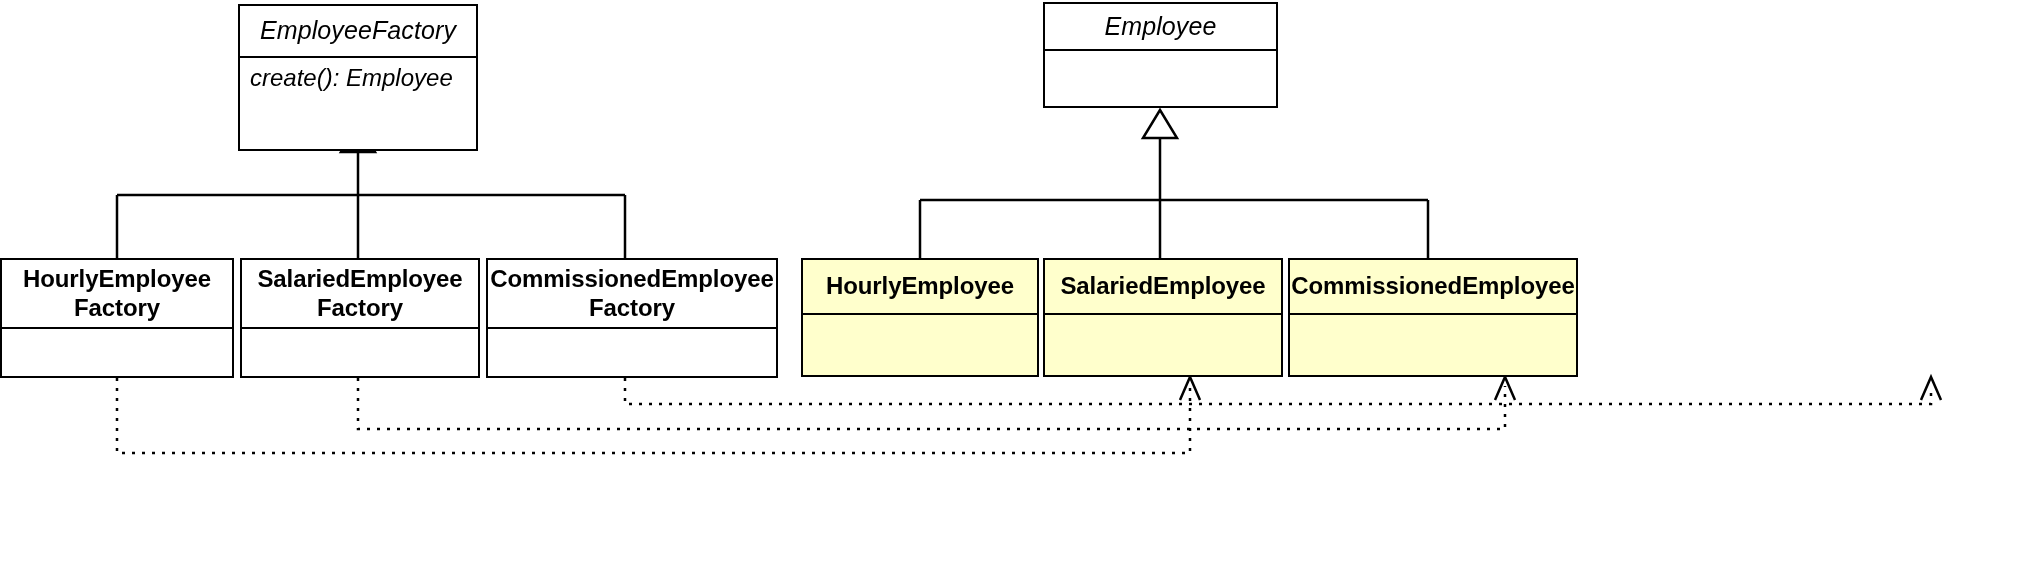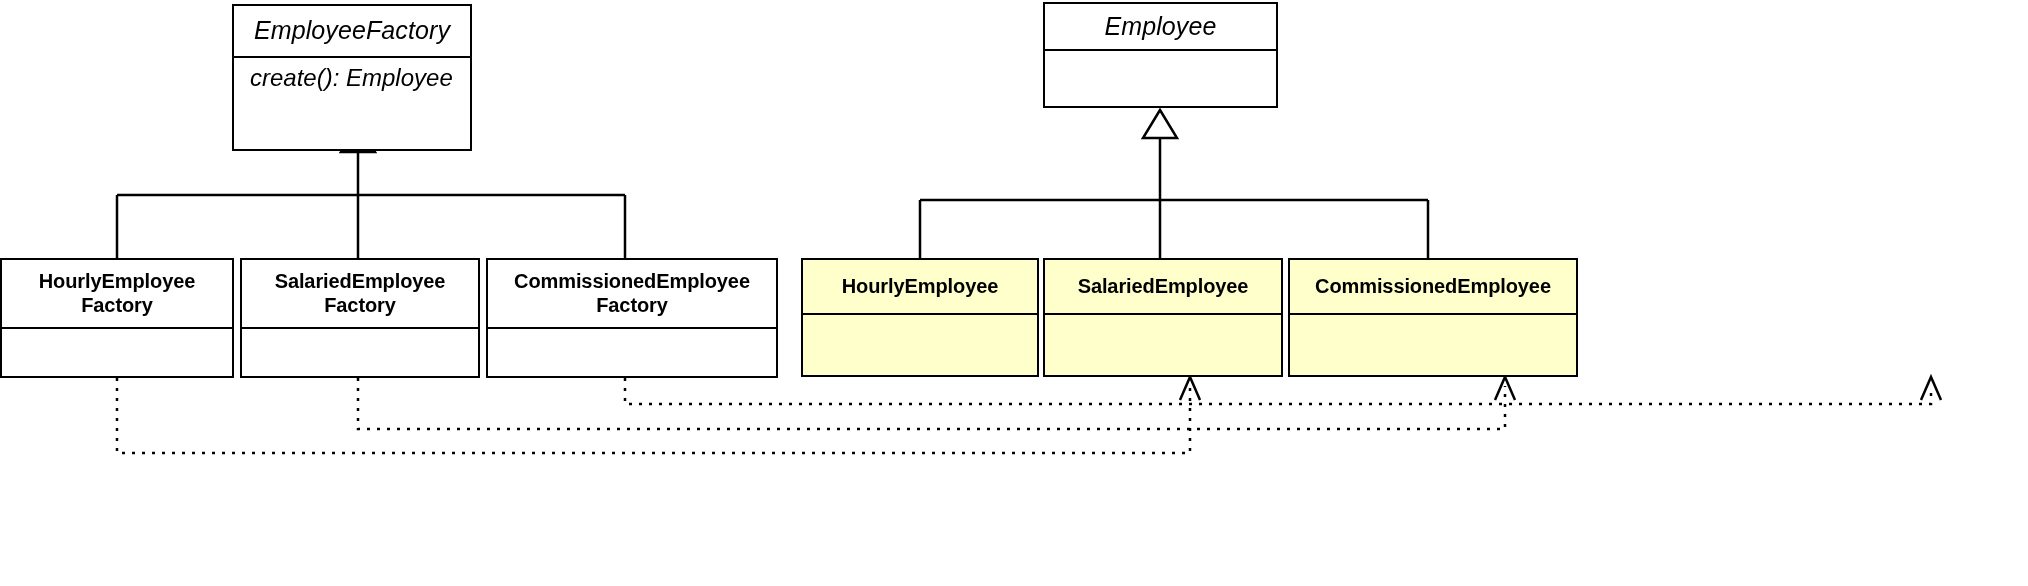--- a/index.html
+++ b/index.html
@@ -43,36 +43,36 @@
     align-items: center;
     justify-content: center;
     text-align: center;
     padding: 2px 8px;
     line-height: 1.18;
   }
   .members-compartment {
     box-sizing: border-box;
     border-top: 2px solid #000000;
     flex: 1 1 auto;
-    padding: 6px 10px 4px 16px;
+    padding: 6px 10px 4px 10px;
     display: flex;
     flex-direction: column;
     align-items: flex-start;
     justify-content: flex-start;
   }
   .abstract-name {
     font-style: italic;
     font-weight: 400;
     font-size: 25px;
     color: #000000;
     letter-spacing: 0.1px;
   }
   .concrete-name {
     font-weight: bold;
-    font-size: 20px;
+    font-size: 24px;
     color: #000000;
     letter-spacing: -0.1px;
   }
   .member-italic {
     font-style: italic;
     font-weight: 400;
     font-size: 24px;
     color: #000000;
     white-space: nowrap;
   }
@@ -119,21 +119,21 @@
       <path d="M 358,378 L 358,429 L 1505,429 L 1505,386" fill="none" stroke="#000000" stroke-width="2.5" stroke-dasharray="3 7" stroke-linecap="butt"></path>
       <polyline points="1495,400 1505,377 1515,400" fill="none" stroke="#000000" stroke-width="2.5" stroke-linejoin="miter" stroke-linecap="butt"></polyline>
     </g>
 
     <g>
       <path d="M 117,378 L 117,453 L 1190,453 L 1190,386" fill="none" stroke="#000000" stroke-width="2.5" stroke-dasharray="3 7" stroke-linecap="butt"></path>
       <polyline points="1180,400 1190,377 1200,400" fill="none" stroke="#000000" stroke-width="2.5" stroke-linejoin="miter" stroke-linecap="butt"></polyline>
     </g>
   </svg>
 
-  <div class="uml-class" style="left:232px; top:4px; width:240px; height:147px;justify-content:flex-end;">
+  <div class="uml-class" style="left:238px; top:4px; width:240px; height:147px;justify-content:flex-end;">
     <div class="name-compartment" style="height:50px;">
       <span class="abstract-name">EmployeeFactory</span>
     </div>
     <div class="members-compartment">
       <span class="member-italic">create(): Employee</span>
     </div>
   </div>
 
   <div class="uml-class" style="left:1043px; top:2px; width:235px; height:106px;">
     <div class="name-compartment" style="height:45px;">

